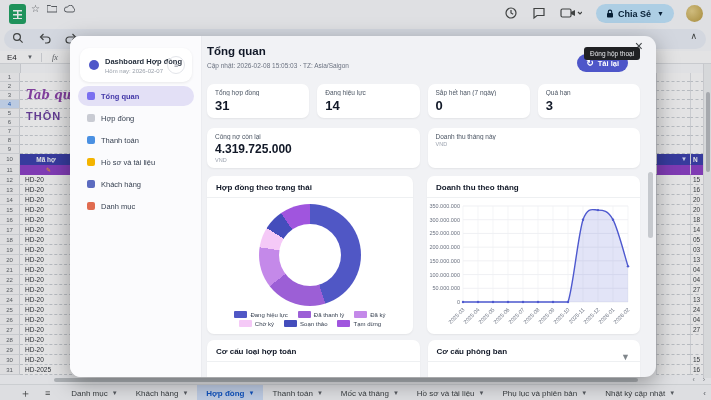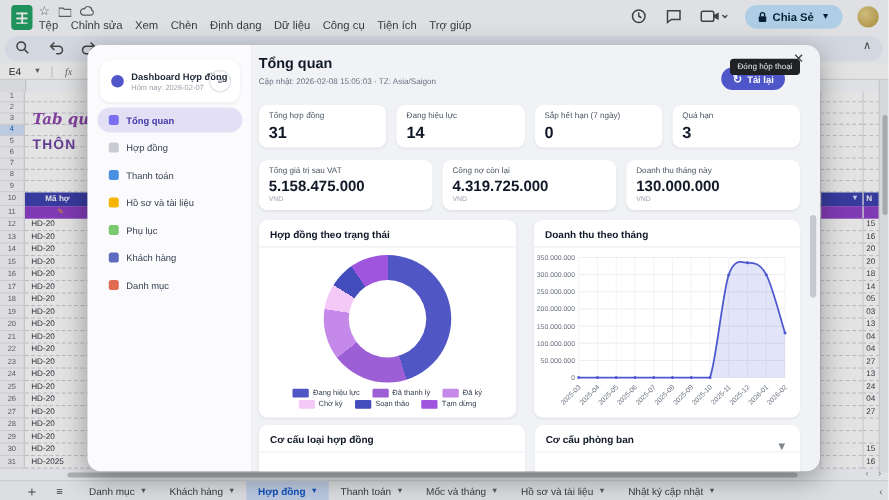--- a/index.html
+++ b/index.html
@@ -150,31 +150,20 @@
             <path d="M0 1.5 L3.5 1.5 L4.5 2.5 L10 2.5 L10 8 L0 8 Z" fill="none" stroke="#5f6368" stroke-width="1"></path>
           </svg>
       </span>
       <span class="t-ic">
         <svg width="11" height="8" viewBox="0 0 11 8">
             <path d="M3 7 a2.5 2.5 0 1 1 0.6-4.9 a3 3 0 0 1 5.8 1 a2 2 0 0 1-0.4 3.9 Z" fill="none" stroke="#5f6368" stroke-width="1"></path>
           </svg>
       </span>
     </div>
 
-    <div class="abs menubar" id="menus">
-        <span>Tệp</span>
-        <span>Chỉnh sửa</span>
-        <span>Xem</span>
-        <span>Chèn</span>
-        <span>Định dạng</span>
-        <span>Dữ liệu</span>
-        <span>Công cụ</span>
-        <span>Tiện ích</span>
-        <span>Trợ giúp</span>
-      </div>
 
     <div class="abs tb-right">
       <span class="icon-btn">
         <svg width="14" height="14" viewBox="0 0 14 14">
             <circle cx="7" cy="7" r="5" fill="none" stroke="#444746" stroke-width="1.2"></circle>
             <path d="M7 4 L7 7 L9.2 8.2" fill="none" stroke="#444746" stroke-width="1.2"></path>
           </svg>
       </span>
       <span class="icon-btn">
         <svg width="14" height="14" viewBox="0 0 14 14">
@@ -397,20 +386,24 @@
           </div>
           <div class="tab">
             <span>Mốc và tháng</span>
             <span class="caret">▼</span>
           </div>
           <div class="tab">
             <span>Hồ sơ và tài liệu</span>
             <span class="caret">▼</span>
           </div>
           <div class="tab">
+            <span>Phụ lục và phiên bản</span>
+            <span class="caret">▼</span>
+          </div>
+          <div class="tab">
             <span>Nhật ký cập nhật</span>
             <span class="caret">▼</span>
           </div>
         </div>
       <span class="tab-right">‹</span>
     </div>
   </div>
 
   <div class="dim"></div>
 
@@ -437,24 +430,20 @@
           </div>
           <div class="sb-item">
             <span class="sb-ic" style="background: rgb(74, 144, 226);"></span>
             <span>Thanh toán</span>
           </div>
           <div class="sb-item">
             <span class="sb-ic" style="background: rgb(244, 180, 0);"></span>
             <span>Hồ sơ và tài liệu</span>
           </div>
           <div class="sb-item">
-            <span class="sb-ic" style="background: rgb(123, 201, 111);"></span>
-            <span>Phụ lục</span>
-          </div>
-          <div class="sb-item">
             <span class="sb-ic" style="background: rgb(92, 107, 192);"></span>
             <span>Khách hàng</span>
           </div>
           <div class="sb-item">
             <span class="sb-ic" style="background: rgb(224, 107, 80);"></span>
             <span>Danh mục</span>
           </div>
         </div>
     </div>
 
@@ -479,32 +468,26 @@
             <div class="stat-label">Sắp hết hạn (7 ngày)</div>
             <div class="stat-value">0</div>
           </div>
           <div class="stat-card">
             <div class="stat-label">Quá hạn</div>
             <div class="stat-value">3</div>
           </div>
         </div>
       <div class="stats-row" id="stats-row2" style="top:92px">
           <div class="stat-card">
-            <div class="stat-label">Tổng giá trị sau VAT</div>
-            <div class="stat-value money">5.158.475.000</div>
-            <div class="stat-unit">VND</div>
-          </div>
-          <div class="stat-card">
             <div class="stat-label">Công nợ còn lại</div>
             <div class="stat-value money">4.319.725.000</div>
             <div class="stat-unit">VND</div>
           </div>
           <div class="stat-card">
             <div class="stat-label">Doanh thu tháng này</div>
-            <div class="stat-value money">130.000.000</div>
             <div class="stat-unit">VND</div>
           </div>
         </div>
 
       <div class="chart-row">
         <div class="chart-card">
           <div class="chart-title">Hợp đồng theo trạng thái</div>
           <div class="donut-wrap">
               <div class="donut" id="donut" style="background: conic-gradient(rgb(80, 87, 197) 0deg, rgb(80, 87, 197) 162.6deg, rgb(156, 95, 214) 162.6deg, rgb(156, 95, 214) 232.3deg, rgb(196, 137, 233) 232.3deg, rgb(196, 137, 233) 278.7deg, rgb(245, 201, 247) 278.7deg, rgb(245, 201, 247) 301.9deg, rgb(68, 77, 188) 301.9deg, rgb(68, 77, 188) 325.2deg, rgb(160, 85, 222) 325.2deg, rgb(160, 85, 222) 360deg);"></div>
             </div>
@@ -591,21 +574,21 @@
               <circle cx="156" cy="21.71428571428572" r="1.2" fill="#4e59cf"></circle>
               <circle cx="171" cy="12.11428571428571" r="1.2" fill="#4e59cf"></circle>
               <circle cx="186" cy="21.71428571428572" r="1.2" fill="#4e59cf"></circle>
               <circle cx="201" cy="68.34285714285714" r="1.2" fill="#4e59cf"></circle>
             </svg>
         </div>
       </div>
 
       <div class="bottom-row">
         <div class="bottom-card">
-          <div class="chart-title">Cơ cấu loại hợp đồng</div>
+          <div class="chart-title">Cơ cấu loại hợp toán</div>
         </div>
         <div class="bottom-card">
           <div class="chart-title">Cơ cấu phòng ban</div>
         </div>
       </div>
     </div>
 
     <div class="dlg-scroll"></div>
     <div class="dlg-down">▼</div>
   </div>

